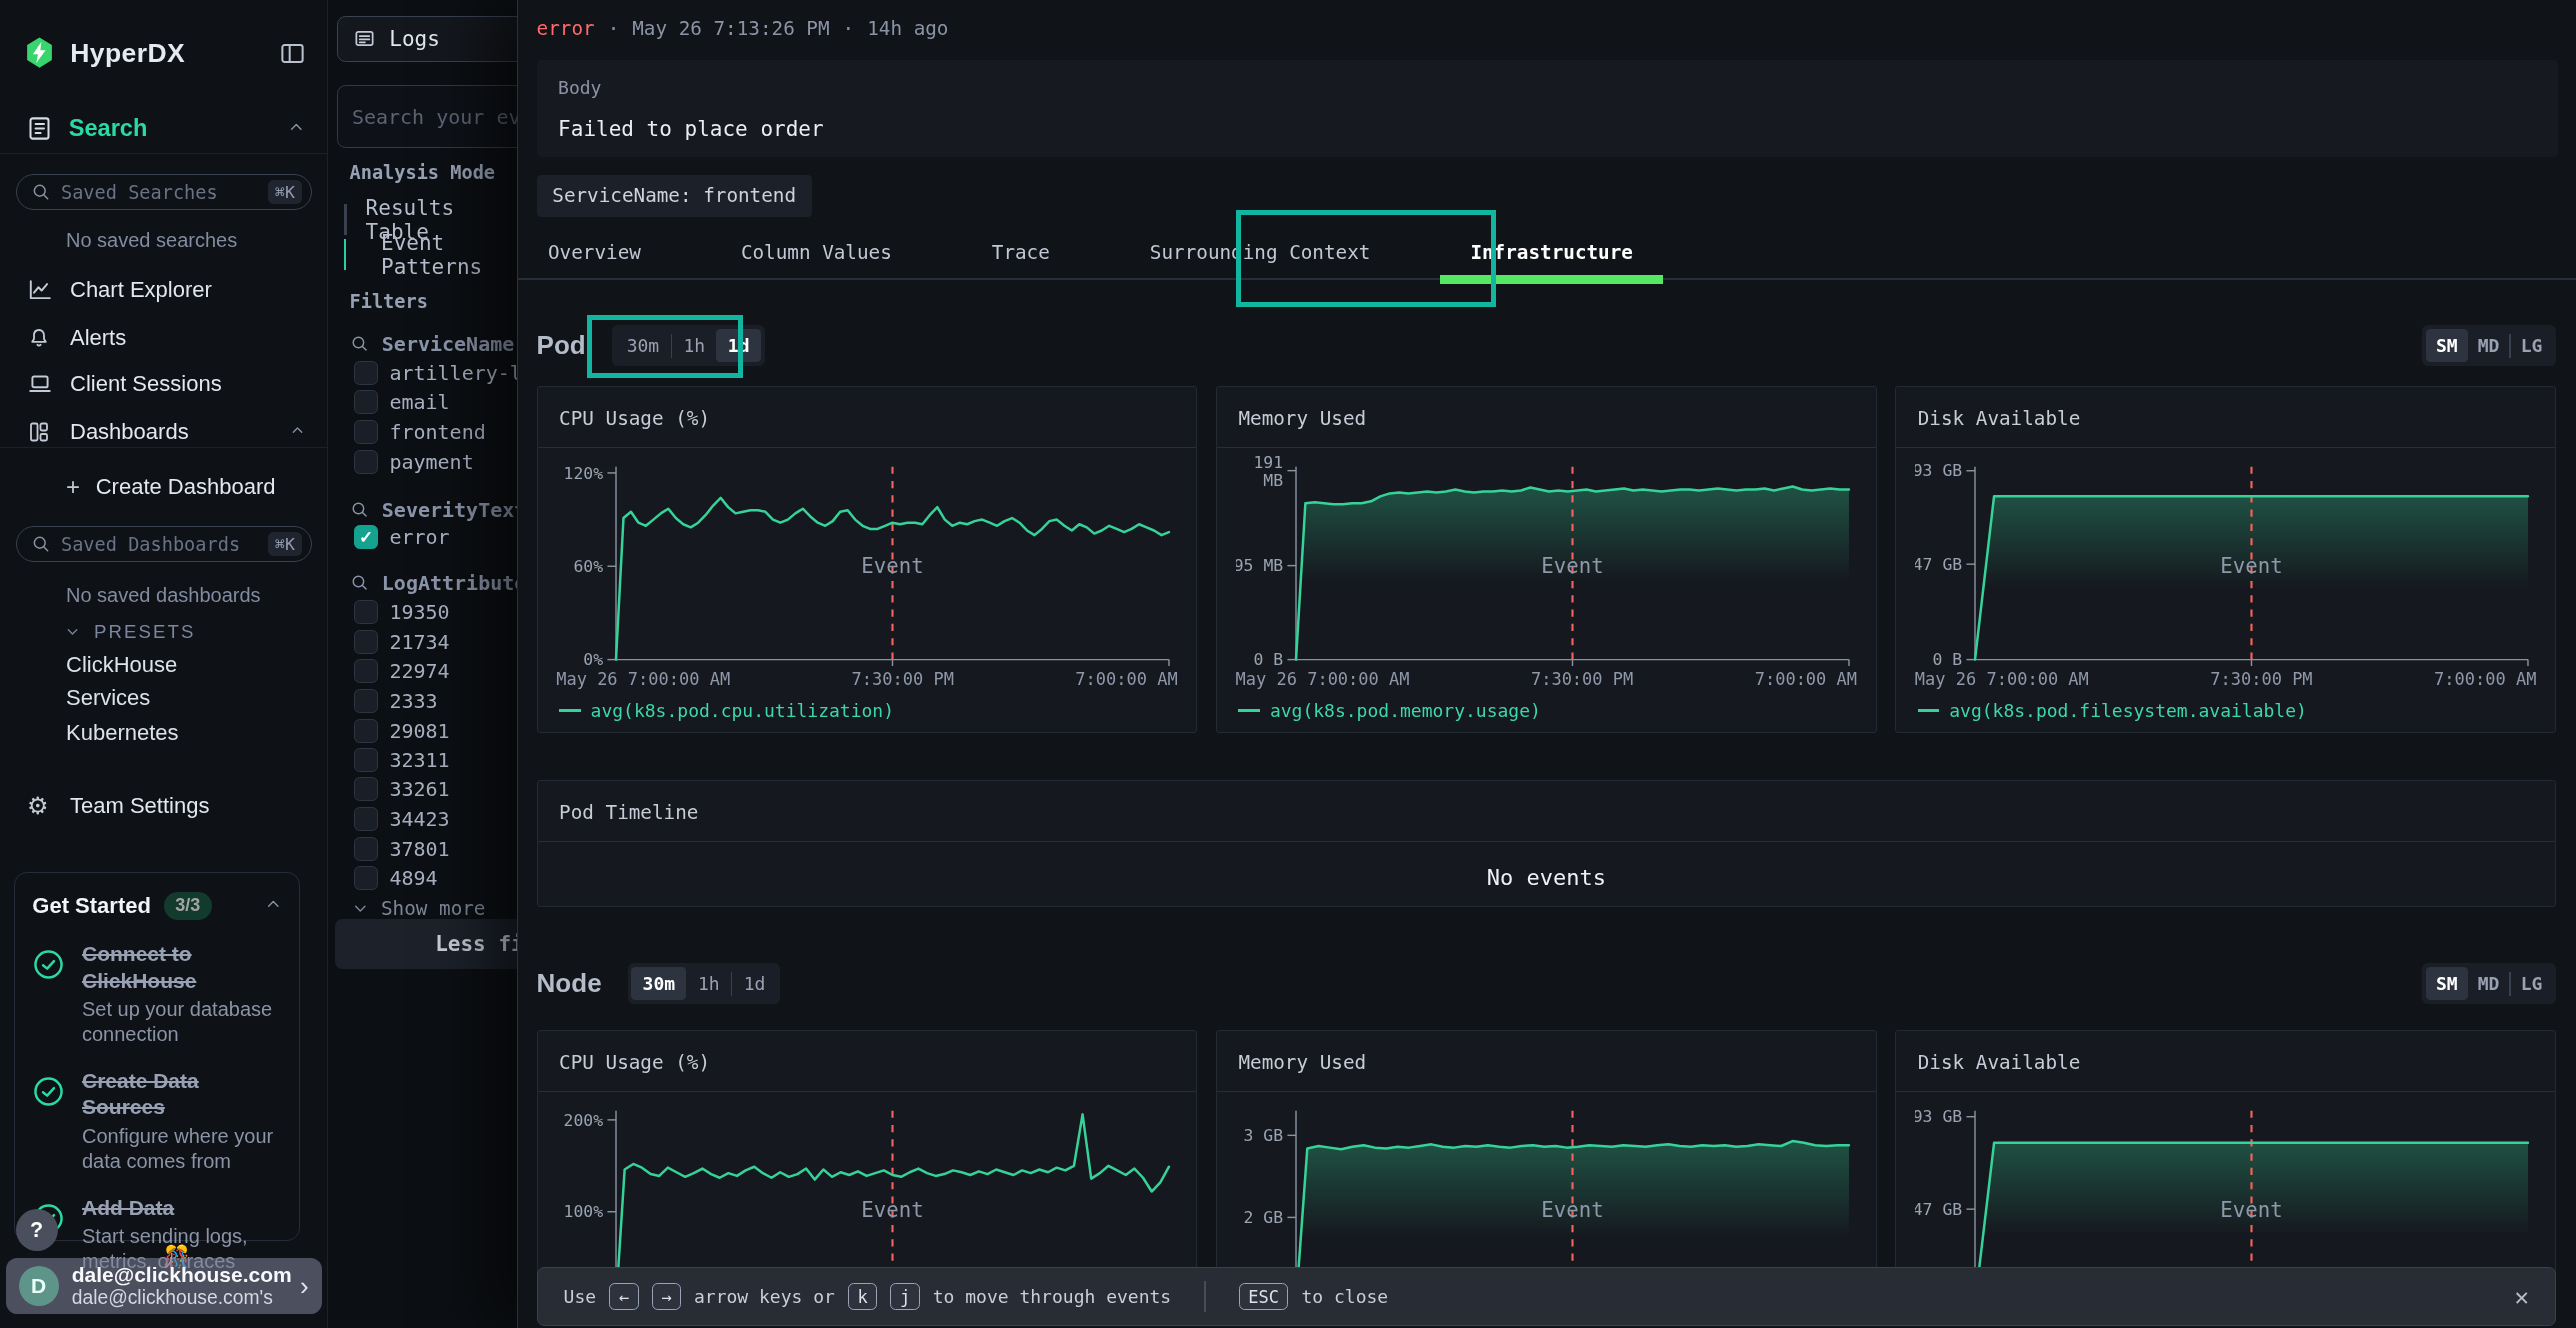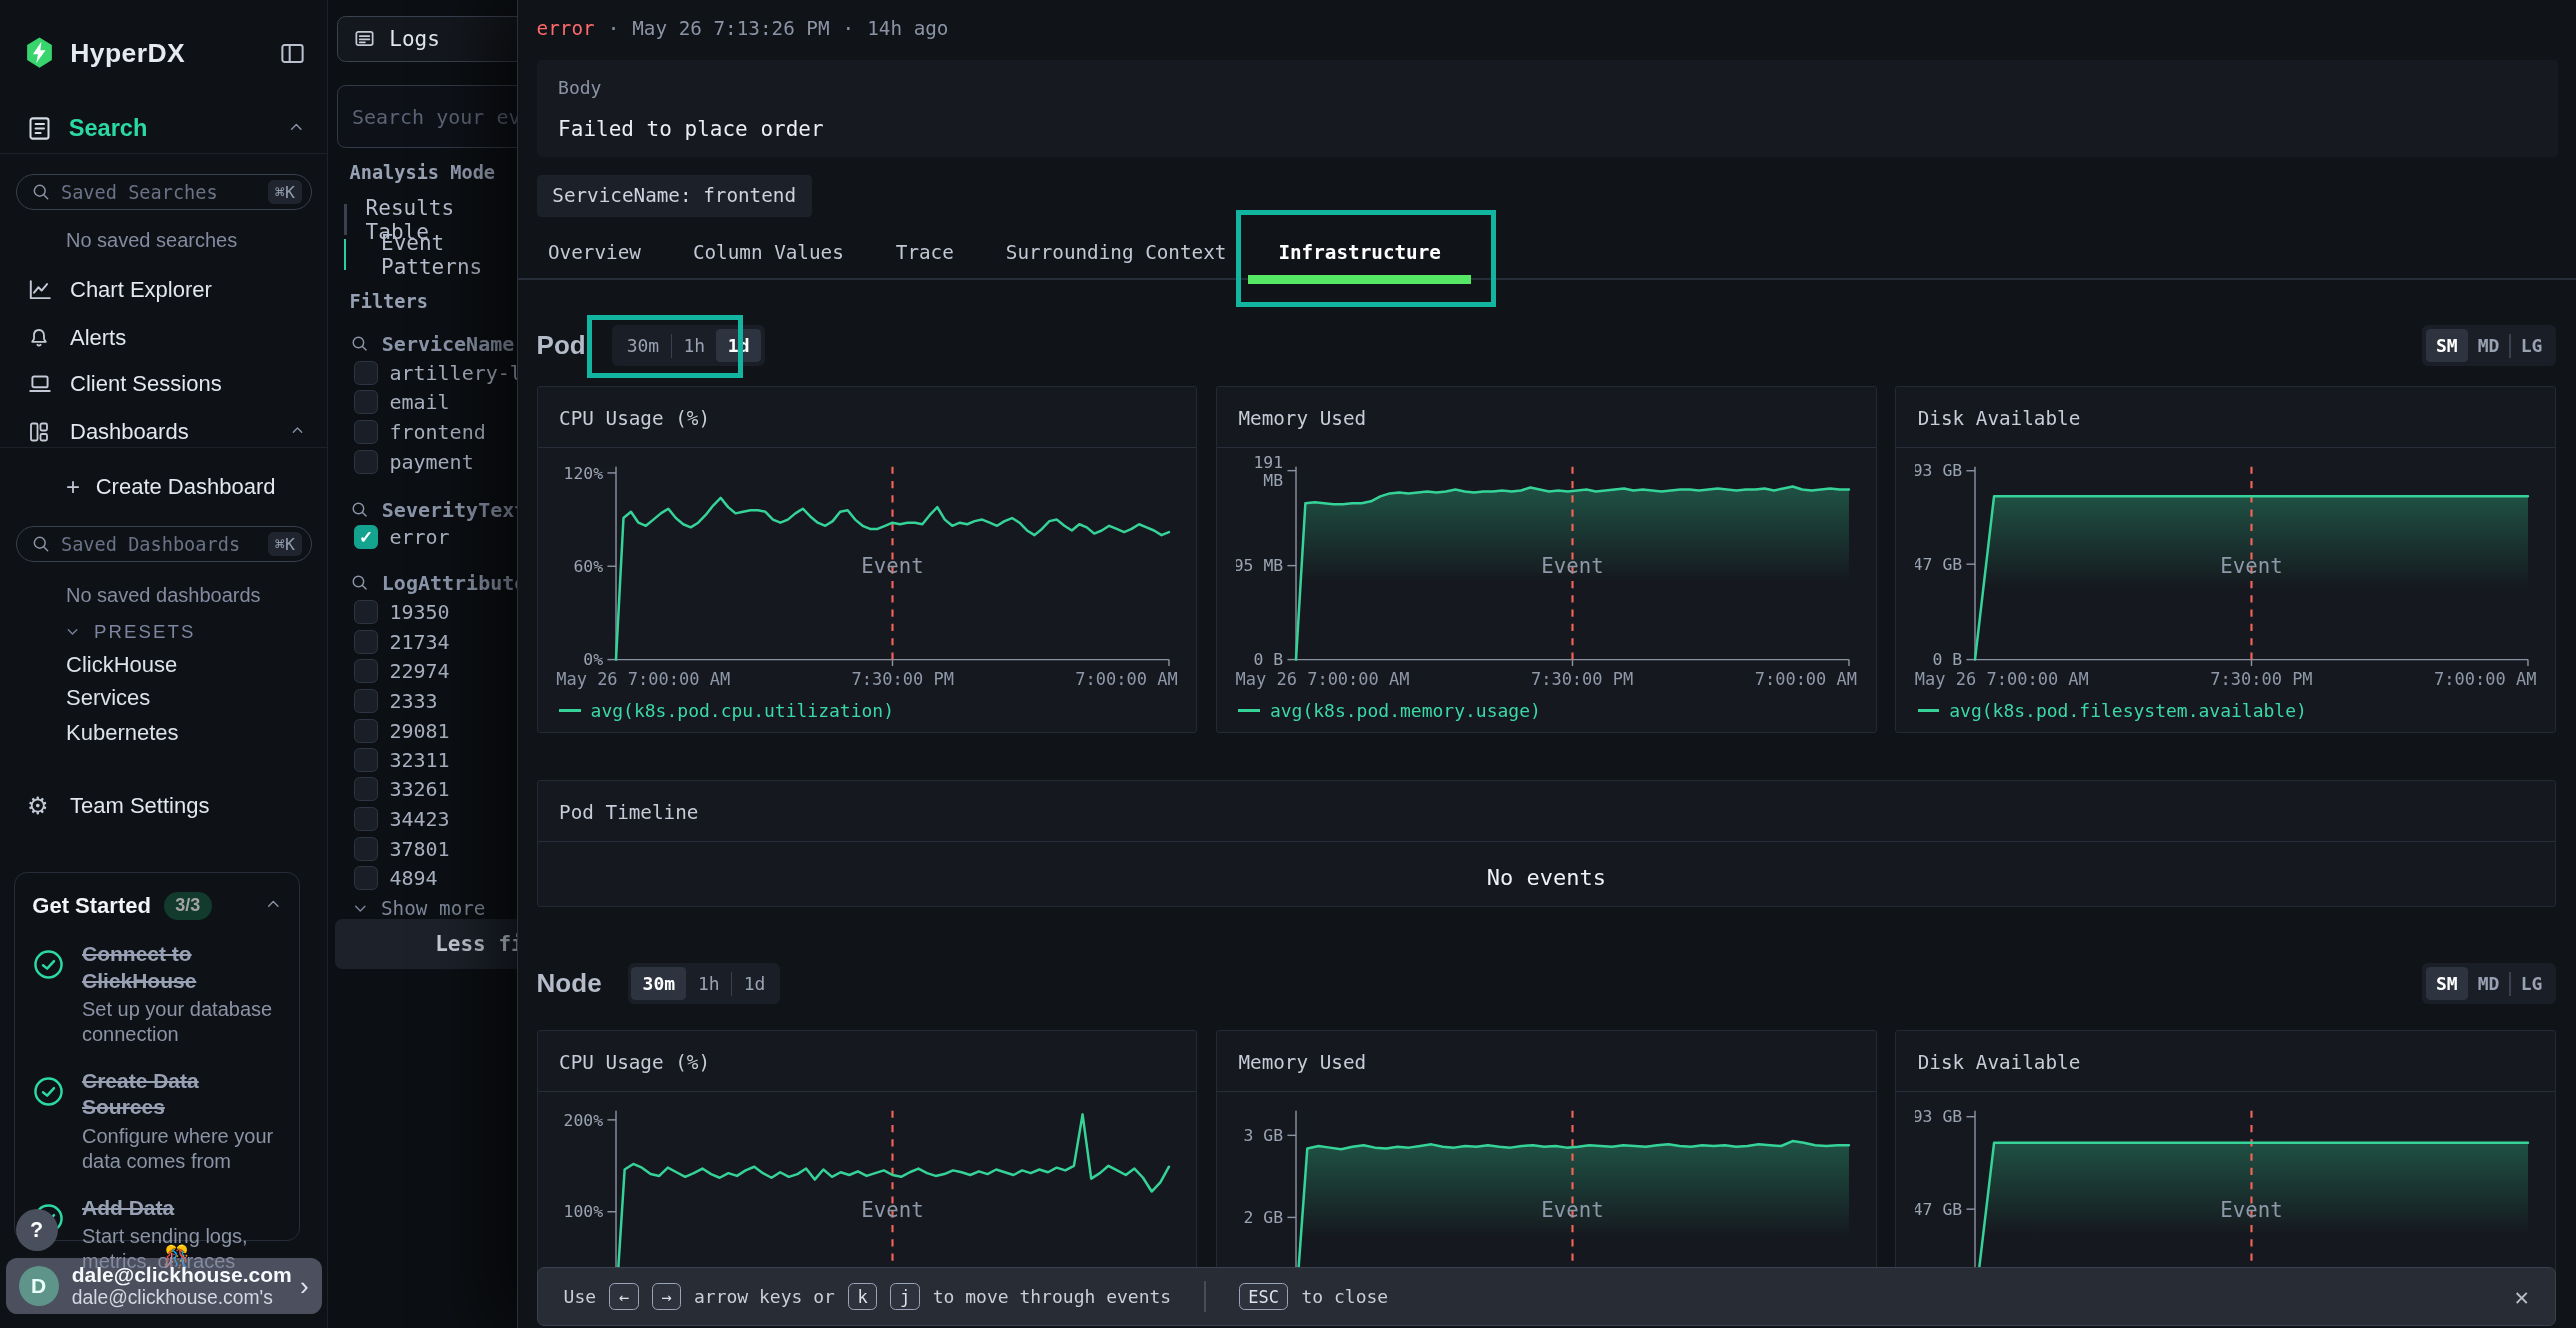--- a/index.html
+++ b/index.html
@@ -76,21 +76,21 @@
   .less-btn { position:absolute; left:7.2px; top:919px; width:343px; height:50px; background:#1c212a; border-radius:7.2px; font-family:"DejaVu Sans Mono",monospace; font-size:21px; font-weight:bold; color:#c6ccd8; line-height:50px; padding-left:100px; cursor:pointer; }
 
   
   .detail { position:absolute; left:517px; top:0; bottom:0; width:2059px; background:#101318; border-left:0.7px solid #2a313c; box-shadow:-29px 0 57px rgba(0,0,0,.55); overflow:hidden; }
   .ev-head { position:absolute; left:18.6px; top:17px; display:flex; gap:13px; font-family:"DejaVu Sans Mono",monospace; font-size:19.3px; color:#8b94a6; }
   .ev-head .lvl { color:#ff6b6b; }
   .body-card { position:absolute; left:18.6px; top:60px; width:2021px; height:97px; background:#161a20; border-radius:4.3px; padding:17px 21.5px; }
   .body-card .lab { font-family:"DejaVu Sans Mono",monospace; font-size:18px; color:#8b94a6; }
   .body-card .val { font-family:"DejaVu Sans Mono",monospace; font-size:21px; color:#eaedf2; margin-top:18.6px; }
   .tag { position:absolute; left:18.6px; top:175px; background:#1c2129; border-radius:4.3px; padding:9.3px 15.7px; font-family:"DejaVu Sans Mono",monospace; font-size:19.3px; color:#cdd3de; }
-  .tabs-row { position:absolute; left:0; right:0; top:236px; height:44px; border-bottom:2.1px solid #262d38; display:flex; align-items:flex-end; padding-left:30px; gap:52px; }
+  .tabs-row { position:absolute; left:0; right:0; top:236px; height:44px; border-bottom:2.1px solid #262d38; display:flex; align-items:flex-end; padding-left:30px; gap:100px; }
   .tab { font-family:"DejaVu Sans Mono",monospace; font-size:19.3px; color:#c2c8d4; padding-bottom:14.3px; position:relative; cursor:pointer; }
   .tab.active { color:#ffffff; font-weight:bold; }
   .tab.active::after { content:""; position:absolute; left:-30px; right:-30px; bottom:-5.7px; height:8.6px; background:#56e864; }
   .annot { position:absolute; border:5.7px solid #12b5a0; z-index:30; pointer-events:none; }
   .sec-row { position:absolute; left:18.6px; right:20px; height:47px; display:flex; align-items:center; }
   .sec-title { font-size:26px; font-weight:600; color:#b4bcca; margin-right:26px; }
   .seg { display:inline-flex; align-items:center; background:#1a1e26; border-radius:5.7px; padding:3.6px; font-family:"DejaVu Sans Mono",monospace; }
   .seg .opt { padding:6.4px 11.4px; font-size:18px; color:#99a2b2; border-radius:4.3px; cursor:pointer; white-space:nowrap; }
   .seg .opt.sel { background:#2d3440; color:#fff; font-weight:bold; }
   .seg .sep { width:1.4px; height:24px; background:#39414e; }

